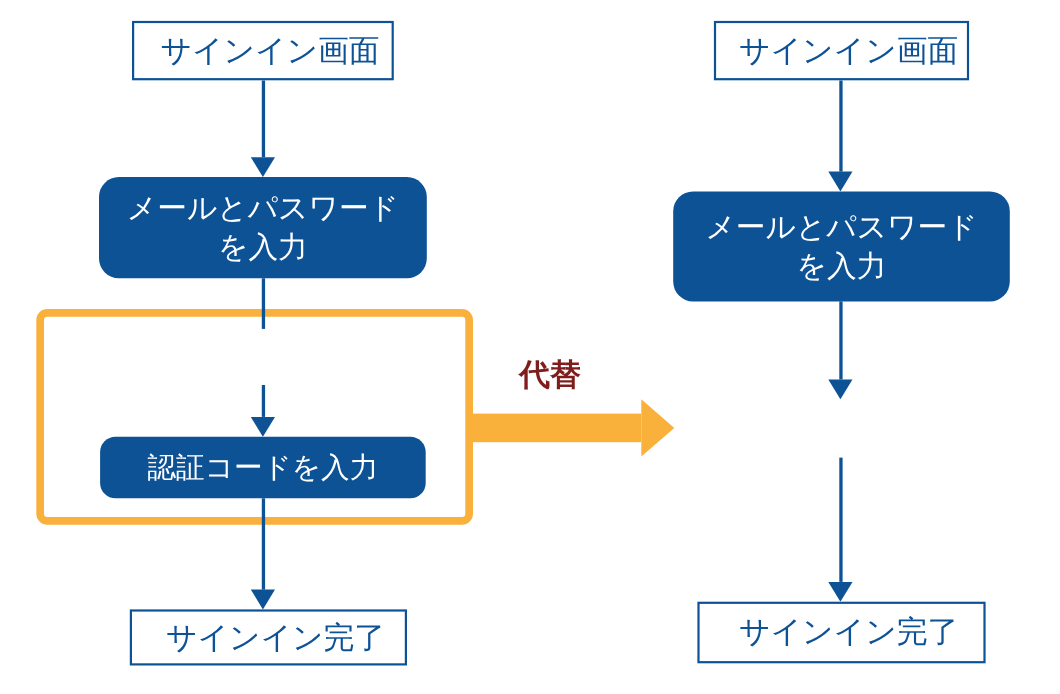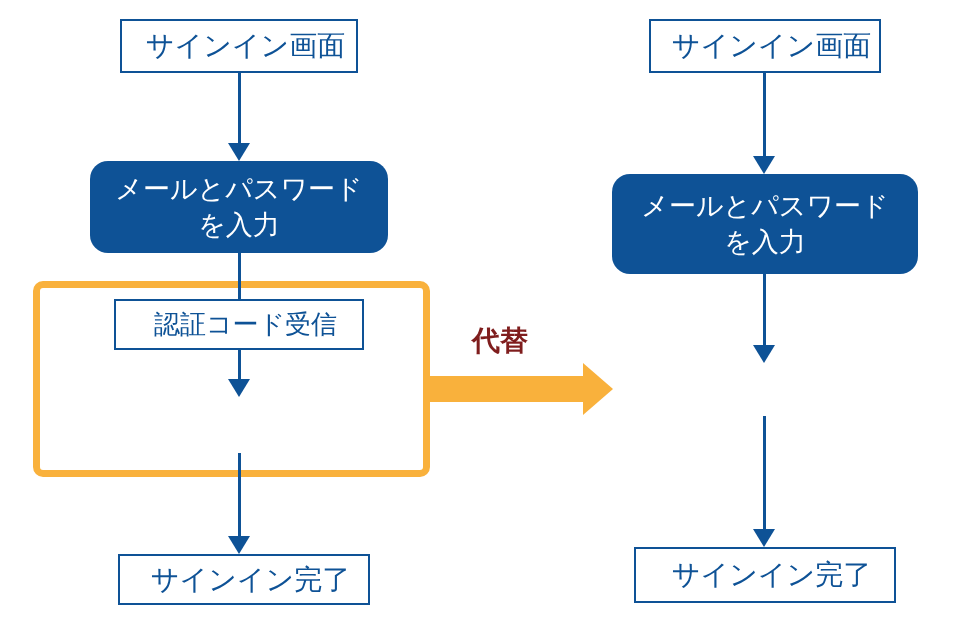--- a/index.html
+++ b/index.html
@@ -122,24 +122,24 @@
 
   <div class="node outline-box" style="left:120px; top:19px; width:238px; height:54px;">
     <span>サインイン画面</span>
   </div>
 
   <div class="node solid-blue" style="left:90px; top:161px; width:298px; height:92px;">
     <span>メールとパスワード
 を入力</span>
   </div>
 
-  <div class="node outline-box" style="left:114px; top:299px; width:250px; height:51px; font-size:26px;">
-    <span>認証コード受信</span>
+
+  <div class="node solid-blue-sm" style="left:91px; top:397px; width:296px; height:56px;">
+    <span>認証コードを入力</span>
   </div>
-
 
   <div class="node outline-box" style="left:118px; top:554px; width:252px; height:51px;">
     <span>サインイン完了</span>
   </div>
 
   <div class="alt-label" style="left:472px; top:322px;">代替</div>
   <div class="fat-shaft" style="left:430px; top:376px; width:153px; height:26px;"></div>
   <div class="fat-head" style="left:583px; top:363px;"></div>
 
   <div class="vline" style="left:763px; top:73px; height:83px;"></div>

